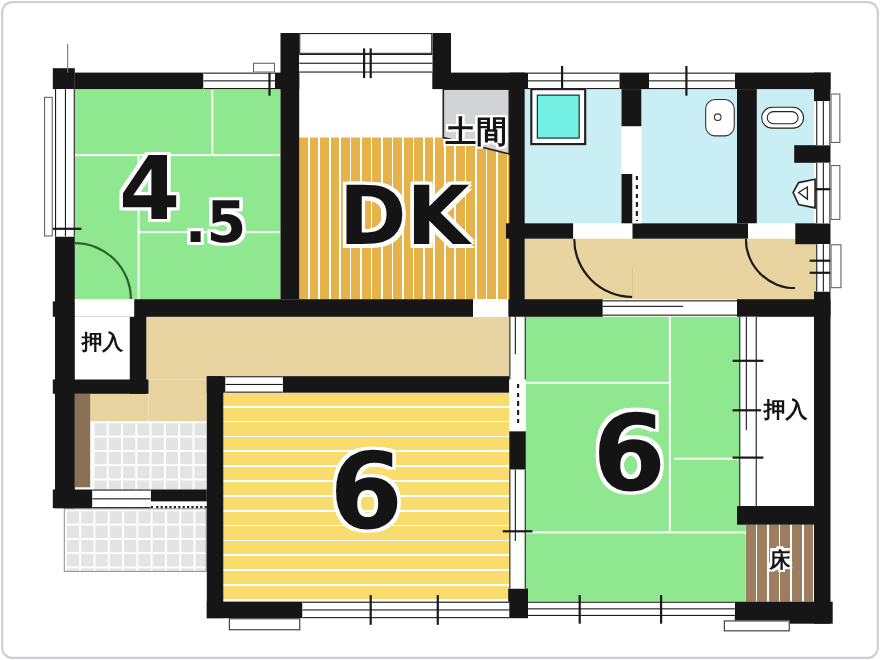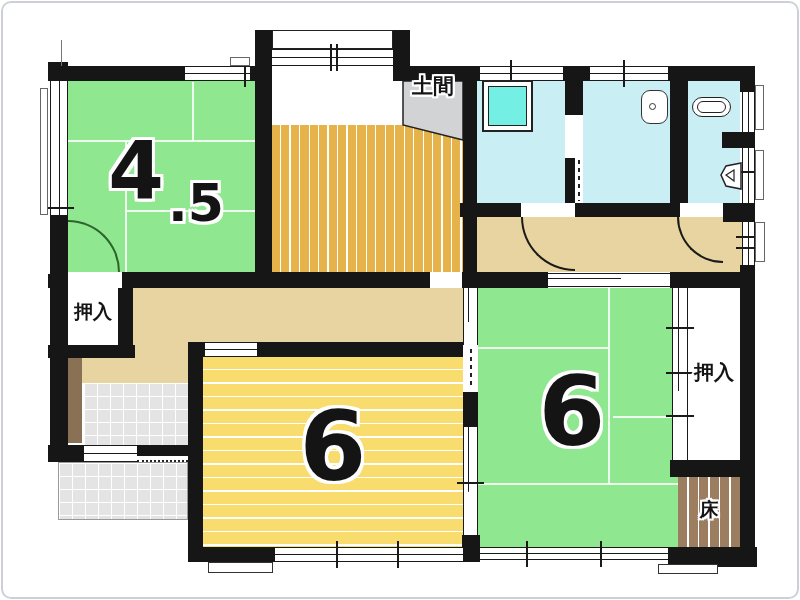--- a/index.html
+++ b/index.html
@@ -191,21 +191,22 @@
   <div class="abs" style="left:649px;top:103px;width:7px;height:7px;background:#fff;border:1.5px solid #333;border-radius:50%;"></div>
   <div class="abs" style="left:692px;top:97px;width:39px;height:20px;background:#fff;border:1.5px solid #222;border-radius:10px;"></div>
   <div class="abs" style="left:697px;top:101px;width:29px;height:12px;border:1px solid #222;border-radius:6px;"></div>
   <svg class="abs" style="left:719px;top:161px;" width="24" height="30" viewBox="0 0 24 30">
     <polygon points="22,2 7,5 2,14 7,25 22,28" fill="#fff" stroke="#222" stroke-width="1.5"></polygon>
     <polygon points="15,9 7,14 15,20" fill="#fff" stroke="#222" stroke-width="1.2"></polygon>
   </svg>
 
   <div class="abs lbl biglbl" style="left:101px;top:132px;width:70px;font-size:80px;">4</div>
   <div class="abs lbl biglbl" style="left:168px;top:177px;width:50px;font-size:52px;">.5</div>
-  <div class="abs lbl" style="left:400px;top:76px;width:66px;font-size:21px;">土間</div>
+  <div class="abs lbl biglbl" style="left:272px;top:160px;width:191px;font-size:74px;">DK</div>
+  <div class="abs lbl" style="left:400px;top:106px;width:66px;font-size:28px;">土間</div>
   <div class="abs lbl" style="left:66px;top:302px;width:54px;font-size:19px;">押入</div>
   <div class="abs lbl" style="left:686px;top:362px;width:56px;font-size:20px;">押入</div>
   <div class="abs lbl biglbl" style="left:283px;top:399px;width:100px;font-size:96px;">6</div>
   <div class="abs lbl biglbl" style="left:522px;top:364px;width:100px;font-size:96px;">6</div>
   <div class="abs lbl" style="left:686px;top:500px;width:46px;font-size:19px;">床</div>
 
   <div class="frame"></div>
 </div>
 
 </body></html>

